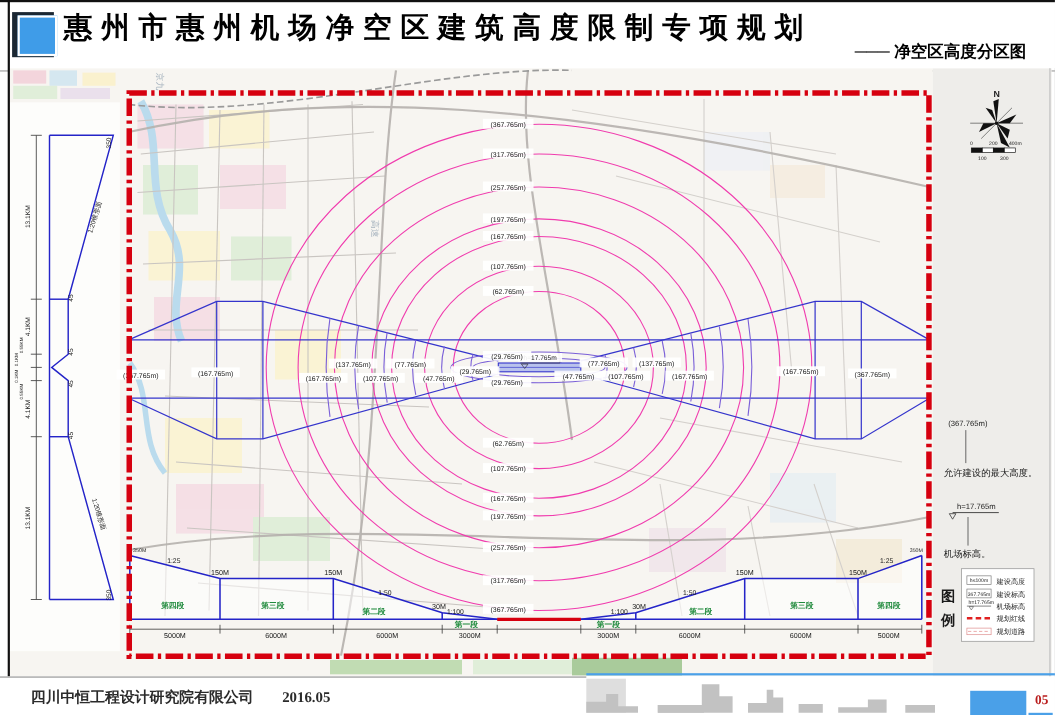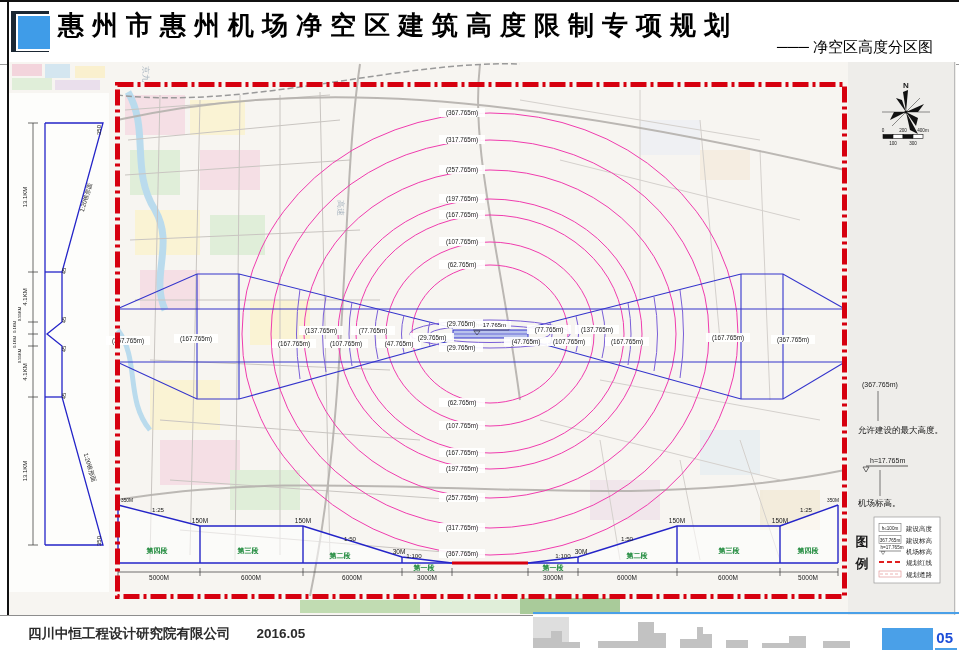--- a/index.html
+++ b/index.html
@@ -10,35 +10,35 @@
   .border-right{position:absolute;left:954px;top:62px;width:1px;height:553px;background:#bbb;}
 
   
   .titlebar{position:absolute;left:0;top:2px;width:959px;height:60px;background:#fff;}
   .logo-dark{position:absolute;left:11px;top:9px;width:38px;height:41px;background:#1b2733;}
   .logo-blue{position:absolute;left:16px;top:12px;width:32px;height:33px;background:#3f9ce8;border:2px solid #fff;}
   .title-cn{position:absolute;left:58px;top:6px;font-size:26px;font-weight:bold;color:#000;
             letter-spacing:8px;white-space:nowrap;font-family:"Liberation Serif",serif;}
   .title-py{position:absolute;left:59px;top:42px;font-size:10.5px;font-weight:bold;color:#111;
             letter-spacing:.4px;white-space:nowrap;}
-  .subtitle{position:absolute;right:26px;top:36px;font-size:15px;color:#000;font-weight:normal;white-space:nowrap;}
+  .subtitle{position:absolute;right:26px;top:36px;font-size:15px;color:#000;font-weight:bold;white-space:nowrap;}
   .title-sep{position:absolute;left:0;top:62px;width:959px;height:1px;background:#9a9a9a;}
 
   
   .draw{position:absolute;left:0;top:62px;}
 
   
-  .bottombar{position:absolute;left:0;top:615px;width:959px;height:35px;background:#fff;}
+  .bottombar{position:absolute;left:0;top:615px;width:959px;height:35px;background:#fff;font-family:Liberation Serif, serif;}
   .bar-line-gray{position:absolute;left:0;top:0;width:533px;height:1px;background:#8d8d8d;}
   .bar-line-blue{position:absolute;left:533px;top:-3px;width:426px;height:2px;background:#4aa0e8;}
   .company{position:absolute;left:28px;top:10px;font-size:13.5px;font-weight:bold;color:#2b2b2b;white-space:nowrap;}
   .company .date{margin-left:26px;font-weight:bold;}
   .skyline-svg{position:absolute;left:0;top:0;}
   .page-blue{position:absolute;left:882px;top:13px;width:51px;height:22px;background:#4aa0e8;}
-  .page-num{position:absolute;right:6px;top:14px;font-size:15px;font-weight:bold;color:#1d4ed8;}
+  .page-num{position:absolute;right:6px;top:14px;font-size:12px;font-weight:bold;color:#b91c1c;}
   .page-underline{position:absolute;right:2px;bottom:0;width:22px;height:2px;background:#4aa0e8;}
 
   
   text{font-family:"Liberation Sans",sans-serif;fill:#1a1a1a;}
   .t{text-anchor:middle;}
   .lbl{font-size:6.3px;}
   .lbg{fill:#fff;opacity:.92;}
   .ph{font-size:6.5px;}
   .sl{font-size:6.2px;}
   .seg{font-size:7px;fill:#1f8a3c;font-weight:bold;}

